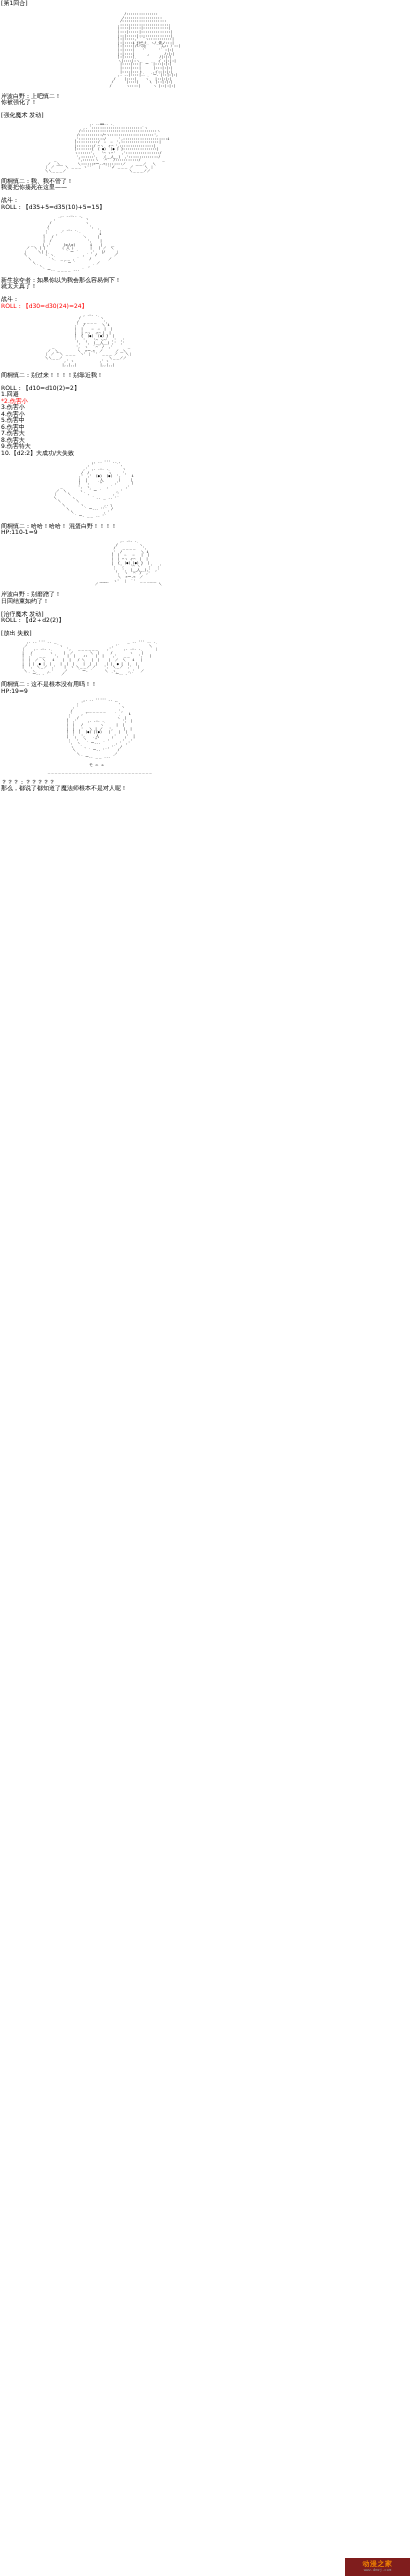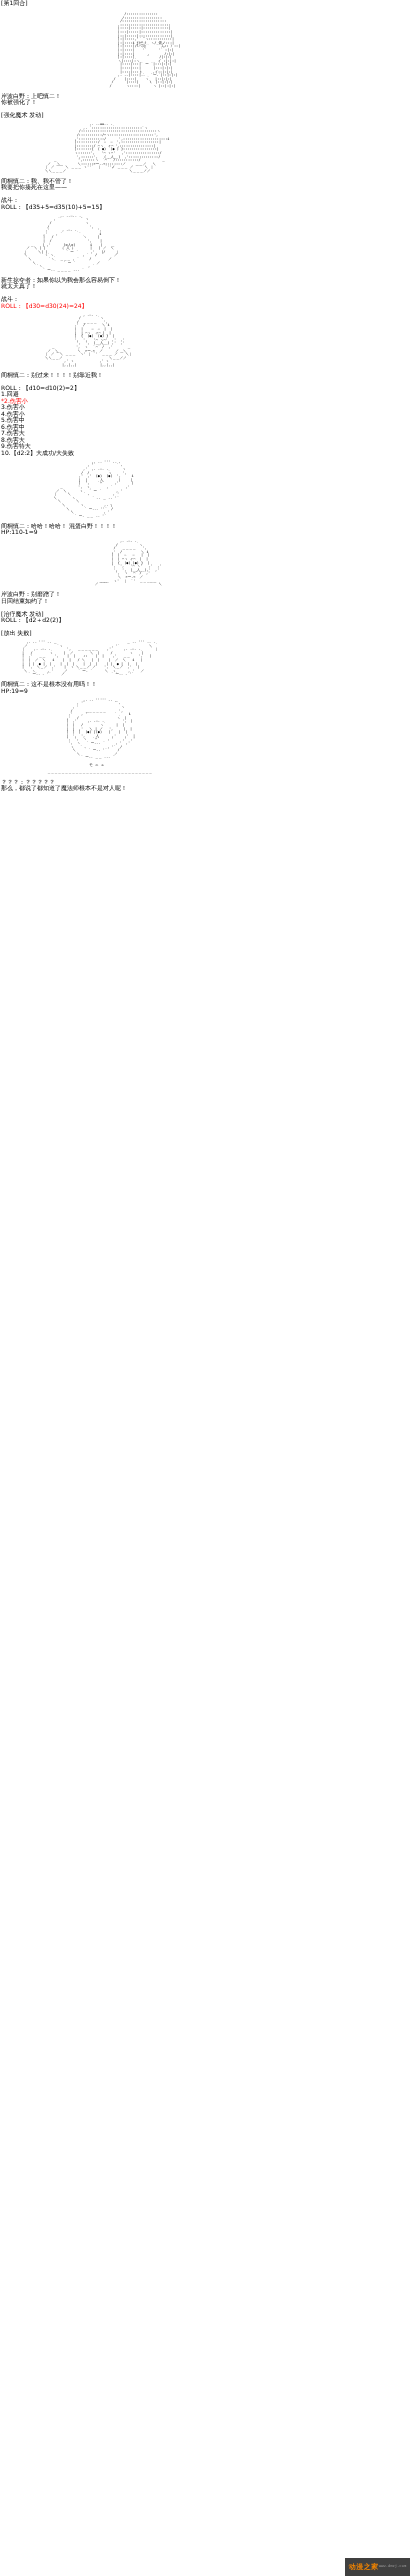--- a/index.html
+++ b/index.html
@@ -44,24 +44,24 @@
   .aa-wrap.mid{ padding-left:43px; }
   .block{ padding:0 0 1.1px 0; }
   
   .footer{
     position:absolute;
     right:0;
     bottom:0;
     width:65px;
     height:18.5px;
     display:flex;
-    flex-direction:row;
+    flex-direction:column;
     align-items:center;
     justify-content:center;
-    background:#404040;
+    background:#7f1d1d;
   }
   .footer .logo{
     font-family:"DejaVu Sans","Liberation Sans",sans-serif;
     font-size:7px;
     font-weight:bold;
     color:#f08300;
     letter-spacing:0.5px;
     line-height:8.2px;
   }
   .footer .site{

